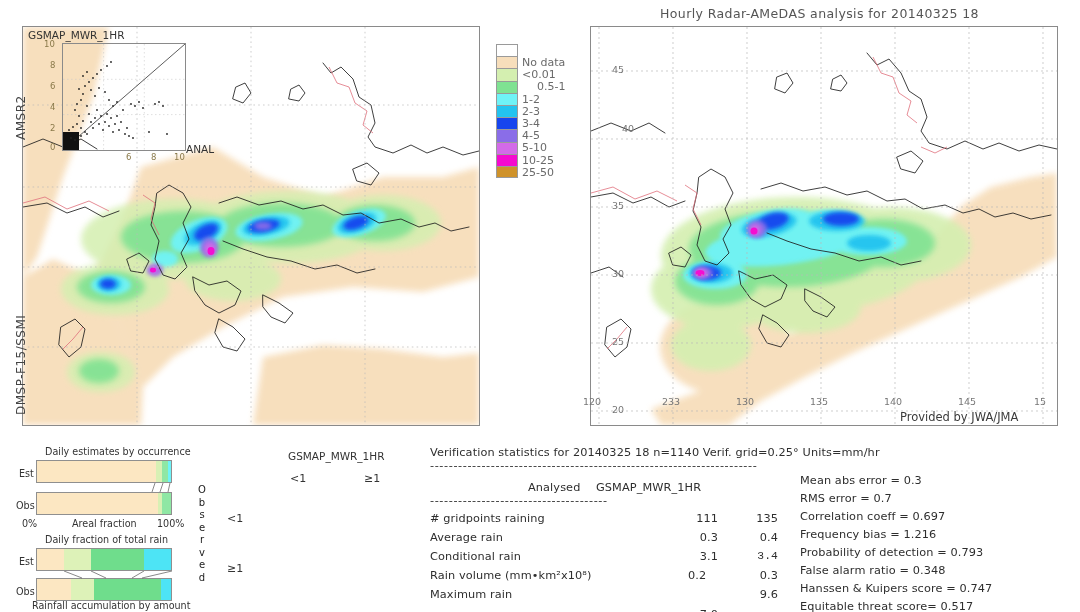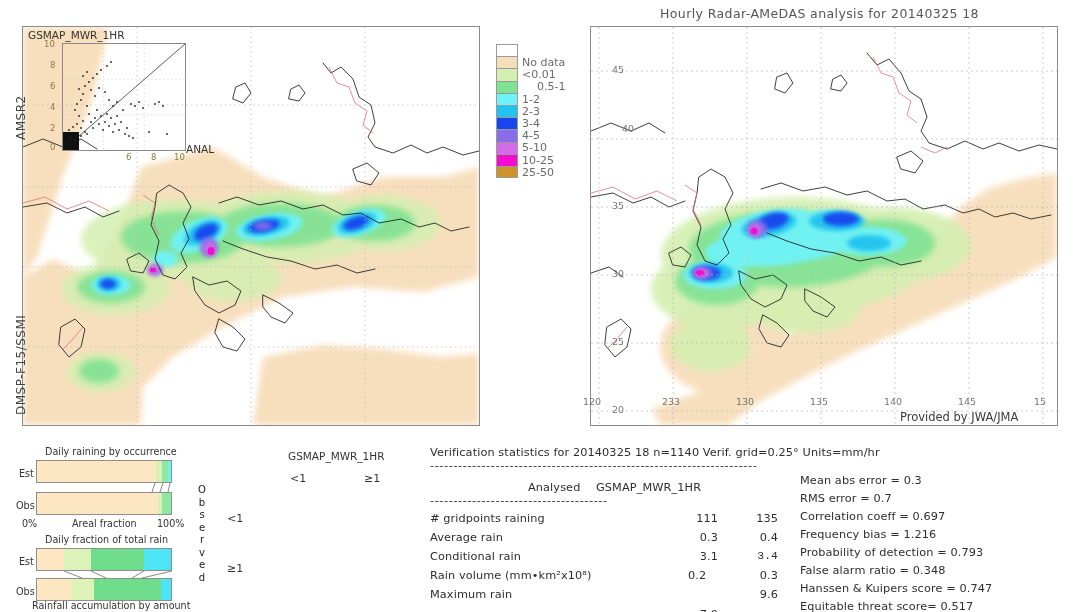--- a/index.html
+++ b/index.html
@@ -397,21 +397,21 @@
   <div class="abs tick" style="left:583px;top:396px;">120</div>
   <div class="abs tick" style="left:662px;top:396px;">233</div>
   <div class="abs tick" style="left:736px;top:396px;">130</div>
   <div class="abs tick" style="left:810px;top:396px;">135</div>
   <div class="abs tick" style="left:884px;top:396px;">140</div>
   <div class="abs tick" style="left:958px;top:396px;">145</div>
   <div class="abs tick" style="left:1034px;top:396px;">15</div>
 
   <div class="abs prov" style="left:900px;top:410px;">Provided by JWA/JMA</div>
 
-  <div class="abs bartxt" style="left:45px;top:446px;">Daily raining by occurrence</div>
+  <div class="abs bartxt" style="left:45px;top:446px;">Daily estimates by occurrence</div>
   <div class="abs bartxt" style="left:19px;top:468px;">Est</div>
   <div class="bar" style="left:36px;top:460px;width:136px;height:23px;">
     <span style="width:88.5%;background:#fce7c2;"></span>
     <span style="width:4.5%;background:#d8f0b4;"></span>
     <span style="width:5.0%;background:#8fe7a4;"></span>
     <span style="width:2.0%;background:#6ff3f7;"></span>
   </div>
   <div class="abs bartxt" style="left:16px;top:500px;">Obs</div>
   <div class="bar" style="left:36px;top:492px;width:136px;height:23px;">
     <span style="width:90.0%;background:#fce7c2;"></span>

